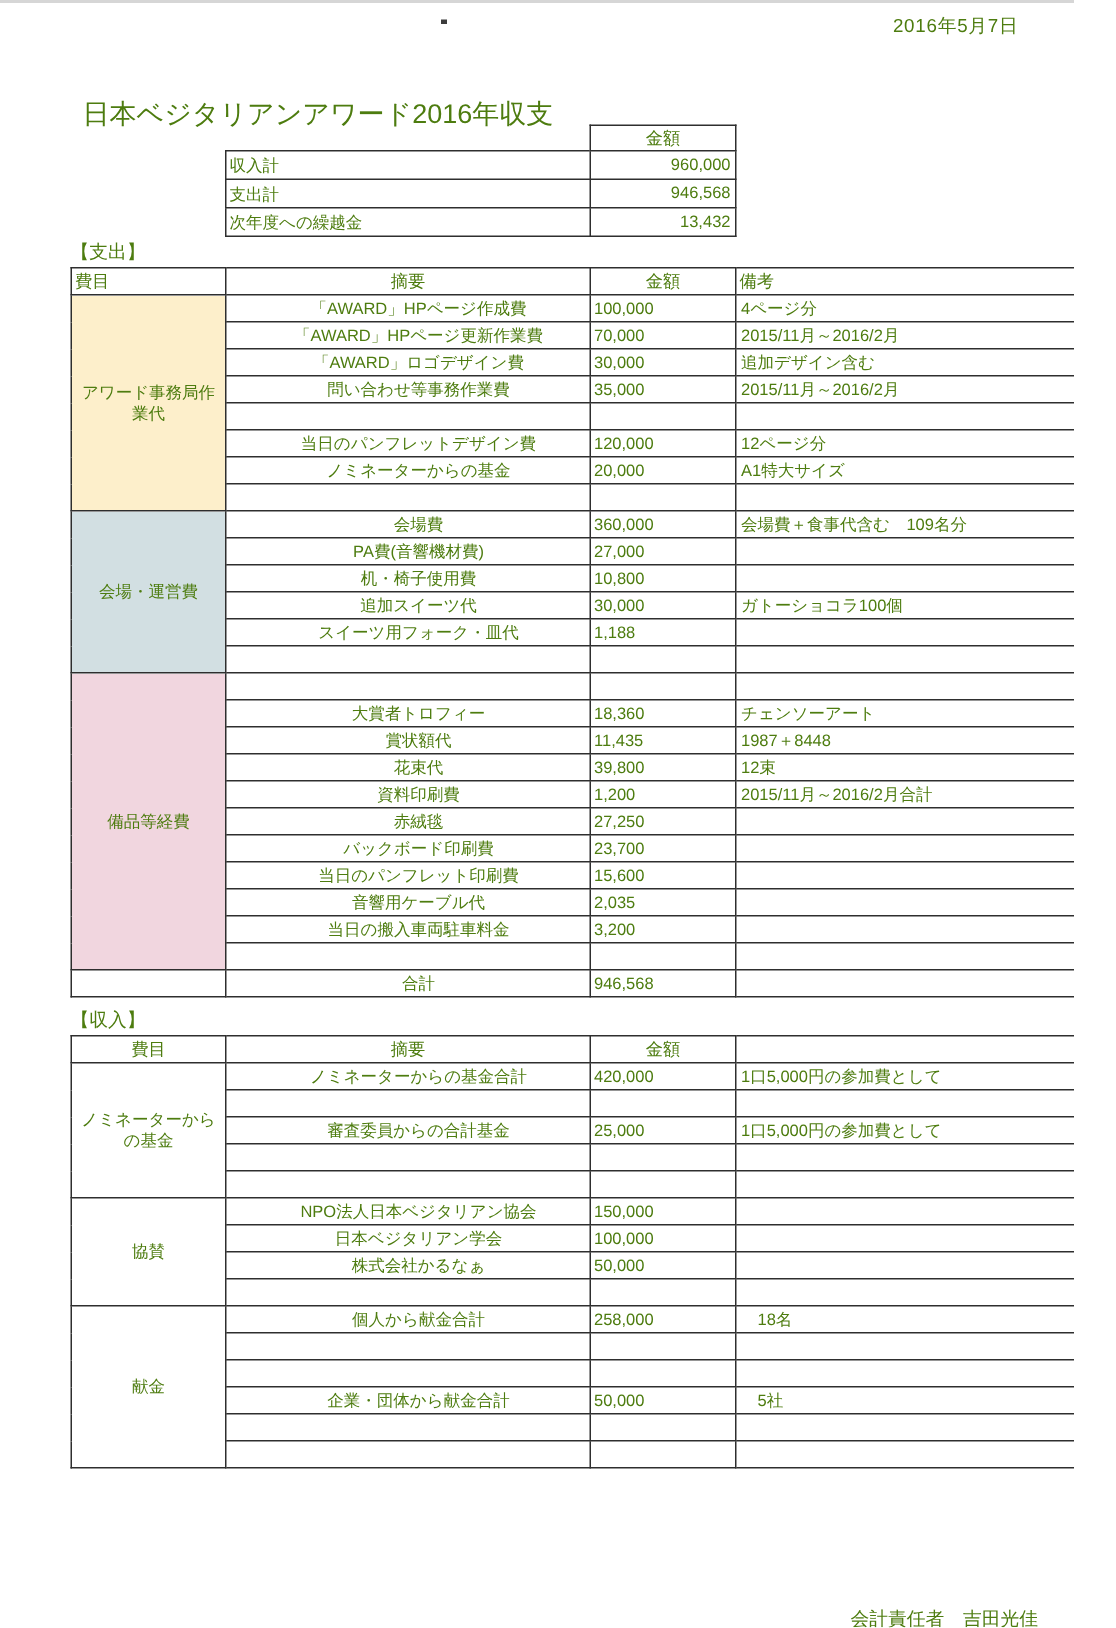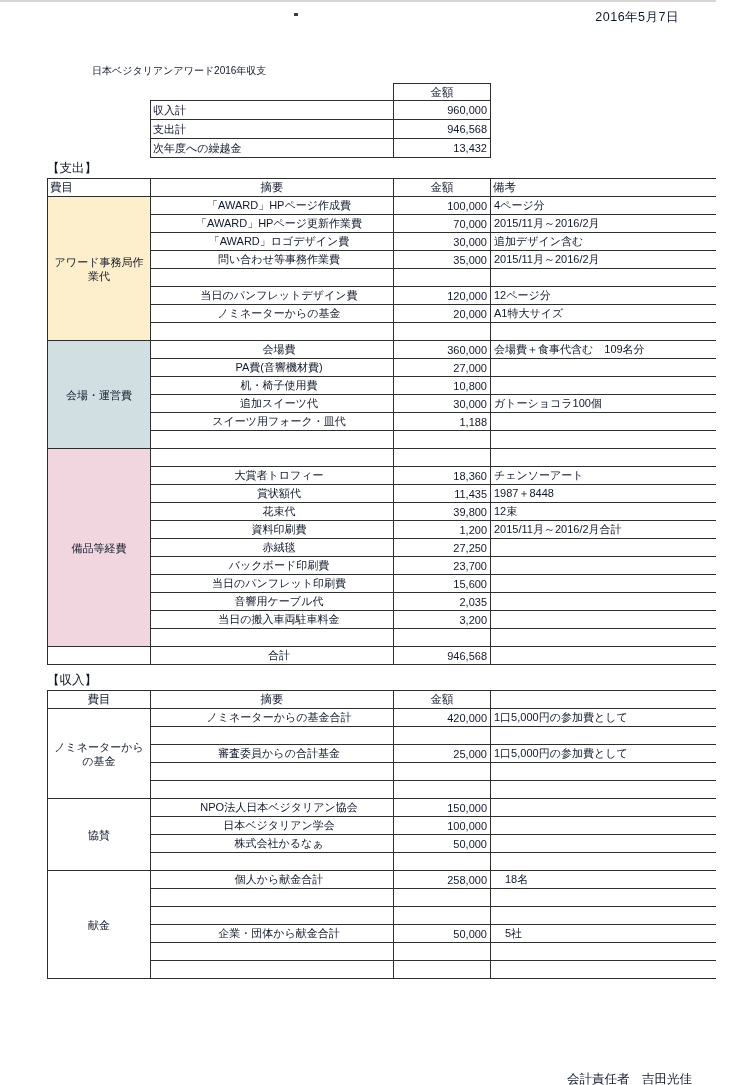--- a/index.html
+++ b/index.html
@@ -1,24 +1,24 @@
 <!DOCTYPE html>
 <html><head>
 <meta charset="utf-8">
 <style>
   html,body { margin:0; padding:0; background:#fff; }
   .page {
     position:relative; width:716px; height:1085px; background:#fff;
-    font-family:"Liberation Sans","DejaVu Sans",sans-serif; color:#0f172a;
+    font-family:"Liberation Sans","DejaVu Sans",sans-serif; color:#4d7c0f;
     border-top:2px solid #d6d6d6; box-sizing:border-box; overflow:hidden;
   }
   .abs { position:absolute; }
   .date { top:7px; right:37px; font-size:12.5px; letter-spacing:0.5px; }
   .dot { top:11px; left:294px; width:4px; height:3px; background:#3c3c3c; }
-  .doc-title { top:62px; left:55px; font-size:10px;margin-left:37px; }
+  .doc-title { top:62px; left:55px; font-size:18px; }
   .section-label { left:47px; font-size:12.5px; }
   .sec-expenditure { top:158px;text-align:center; }
   .sec-income { top:670px; }
 
   table { border-collapse:collapse; table-layout:fixed; }
   td, th { border:1px solid #2e2e2e; font-size:11px; font-weight:normal;
            padding:0 2px; overflow:hidden; white-space:pre; box-sizing:border-box; }
   tr { height:18px; }
 
   
@@ -39,21 +39,21 @@
   .main-table col.c-cat { width:103px; }
   .main-table col.c-desc { width:243px; }
   .main-table col.c-amt { width:97px; }
   .main-table col.c-rem { width:248px; }
   .main-table th { font-size:11.5px; }
   .t-expenditure th.h-cat, .t-expenditure th.h-rem { text-align:left; }
   .t-expenditure th.h-desc, .t-expenditure th.h-amt { text-align:center; }
   .t-income th { text-align:center; }
   .cat { text-align:center; vertical-align:middle; white-space:normal; line-height:14px; }
   .desc { text-align:center;padding-left:16px; }
-  .amt { text-align:right; padding-right:3px; }
+  .amt { text-align:left; padding-right:3px; }
   .rem { text-align:left; padding-left:3px; }
 
   
   .signatures { top:1012px; left:567px; font-size:12.5px; line-height:26px; white-space:pre; }
 </style>
 </head>
 <body>
 
 <div class="page">
 

